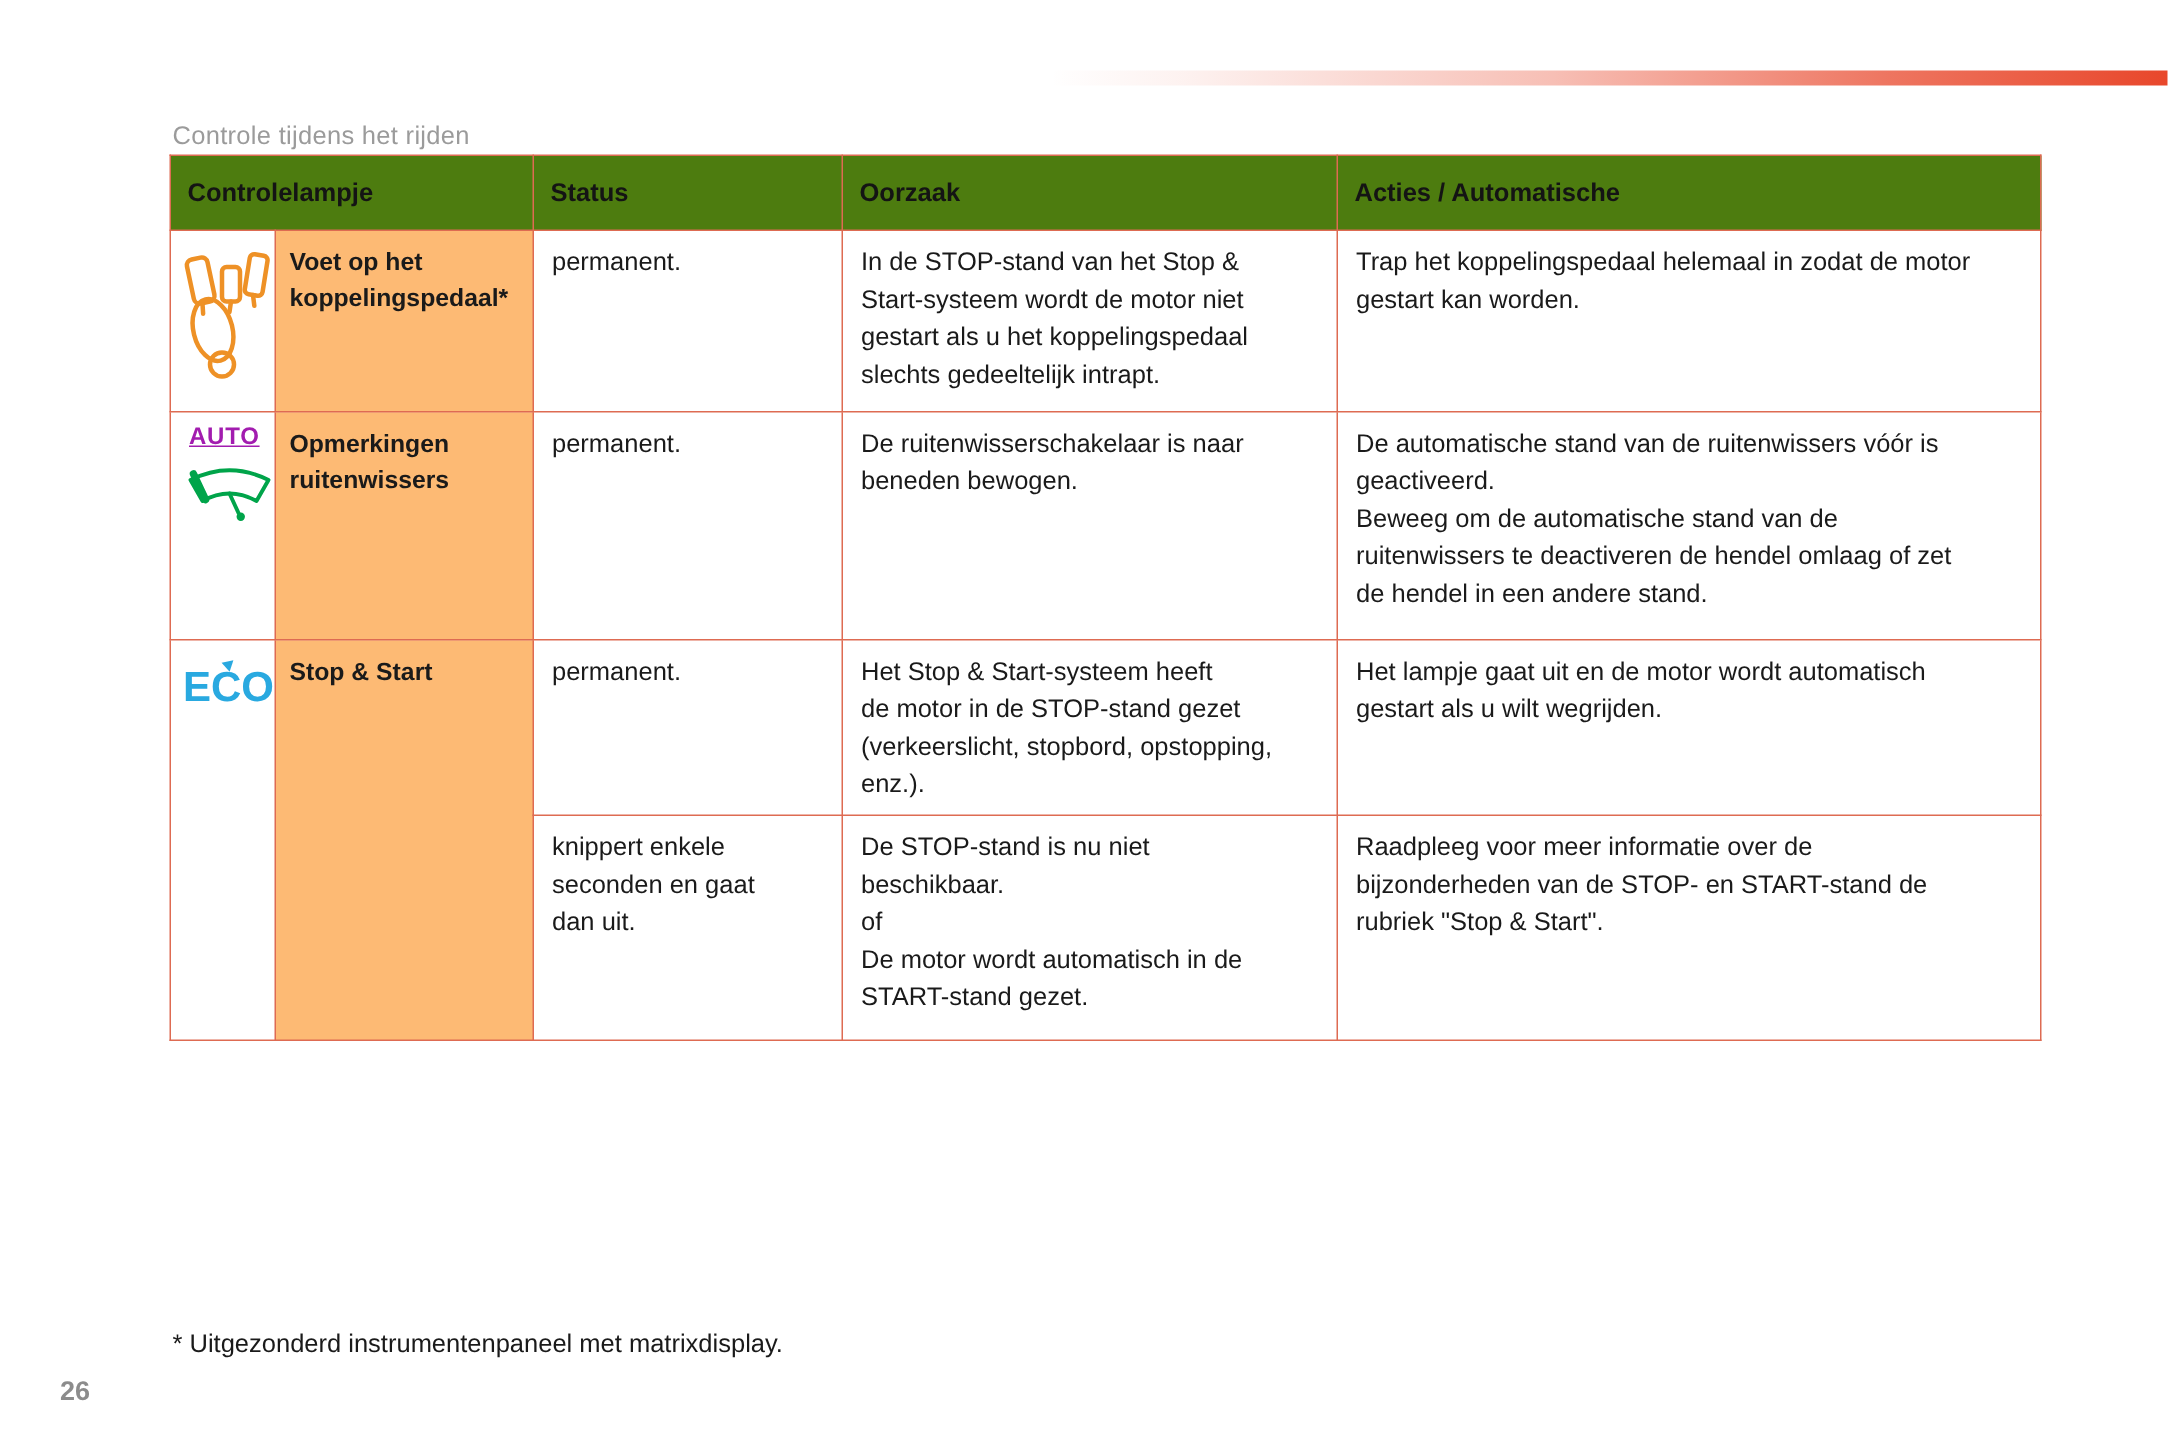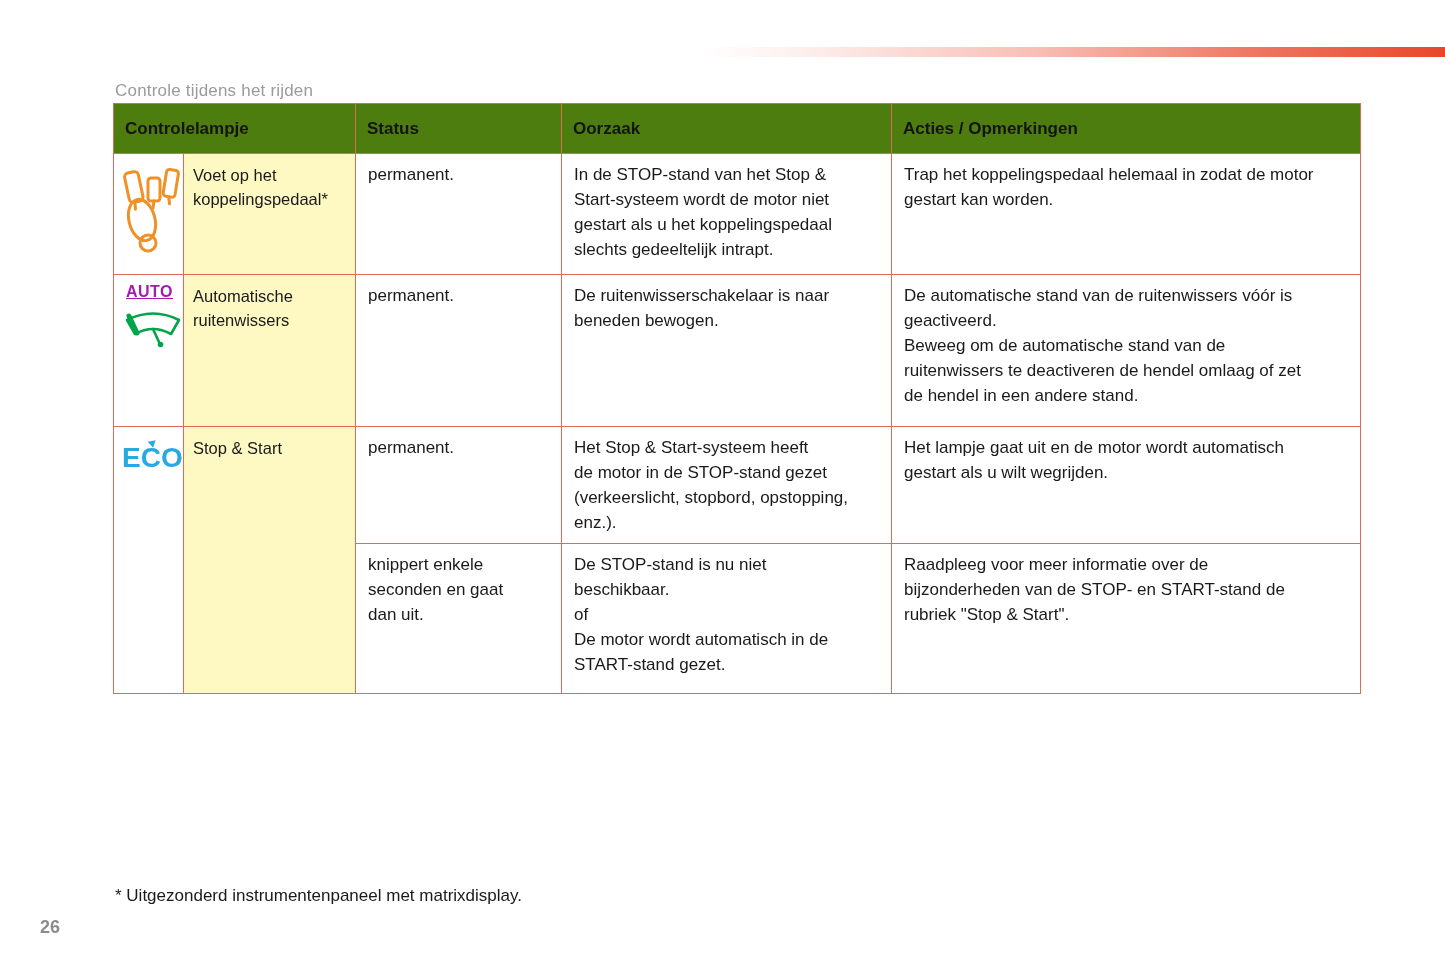--- a/index.html
+++ b/index.html
@@ -29,21 +29,21 @@
     text-align:left; padding:0 11px;
     font-size:17px; font-weight:bold; color:#141414;
   }
   .warn-table td {
     vertical-align:top; padding:8px 6px 8px 12px;
     font-size:17px; line-height:25px; color:#1a1a1a;
     white-space:pre-line;
   }
   td.icon-cell { background:#ffffff; padding:8px 2px 4px 8px; white-space:normal; }
   td.label-cell {
-    background:#fef9c3; font-weight:normal; font-size:16.5px;
+    background:#fdba74; font-weight:bold; font-size:16.5px;
     padding:9px 5px 8px 9px; line-height:24px;
   }
   tr.r1 { height:121px; }
   tr.r2 { height:152px; }
   tr.r3a { height:112px; }
   tr.r3b { height:150px; }
 
   .auto-text {
     color:#a21caf; font-weight:bold; font-size:16px;
     letter-spacing:0.5px; padding-left:4px; line-height:18px;text-decoration:underline;
@@ -80,21 +80,21 @@
       <col style="width:172px">
       <col style="width:206px">
     <col style="width:330px">
       <col style="width:469px">
   </colgroup>
   <thead>
     <tr>
       <th colspan="2">Controlelampje</th>
       <th>Status</th>
       <th>Oorzaak</th>
-      <th>Acties / Opmerkingen</th>
+      <th>Acties / Automatische</th>
     </tr>
   </thead>
   <tbody>
     <tr class="r1">
       <td class="icon-cell">
         <svg width="58" height="92" viewBox="0 0 58 92" fill="none" stroke="#ee9126" stroke-width="3" stroke-linecap="round" stroke-linejoin="round">
           <g transform="rotate(-12 12 26)">
               <rect x="5" y="10" width="14" height="30" rx="4"></rect>
               <line x1="10" y1="40" x2="9" y2="47"></line>
             </g>
@@ -121,21 +121,21 @@
     <tr class="r2">
       <td class="icon-cell">
         <div class="auto-text">AUTO</div>
         <svg class="wiper-svg" width="58" height="46" viewBox="0 0 58 46" fill="none" stroke="#00a44a" stroke-width="2.6" stroke-linecap="round" stroke-linejoin="round">
           <path d="M3,17 Q29,4 55,17 L47,31 Q29,21 11,31 Z"></path>
           <path d="M13,30 L5,13" stroke-width="5"></path>
           <path d="M29,26 L35,39"></path>
           <circle cx="36.5" cy="41.5" r="2.8" fill="#00a44a" stroke="none"></circle>
         </svg>
       </td>
-      <td class="label-cell">Automatische
+      <td class="label-cell">Opmerkingen
 ruitenwissers</td>
       <td>permanent.</td>
       <td>De ruitenwisserschakelaar is naar
 beneden bewogen.</td>
       <td>De automatische stand van de ruitenwissers vóór is
 geactiveerd.
 Beweeg om de automatische stand van de
 ruitenwissers te deactiveren de hendel omlaag of zet
 de hendel in een andere stand.</td>
     </tr>

